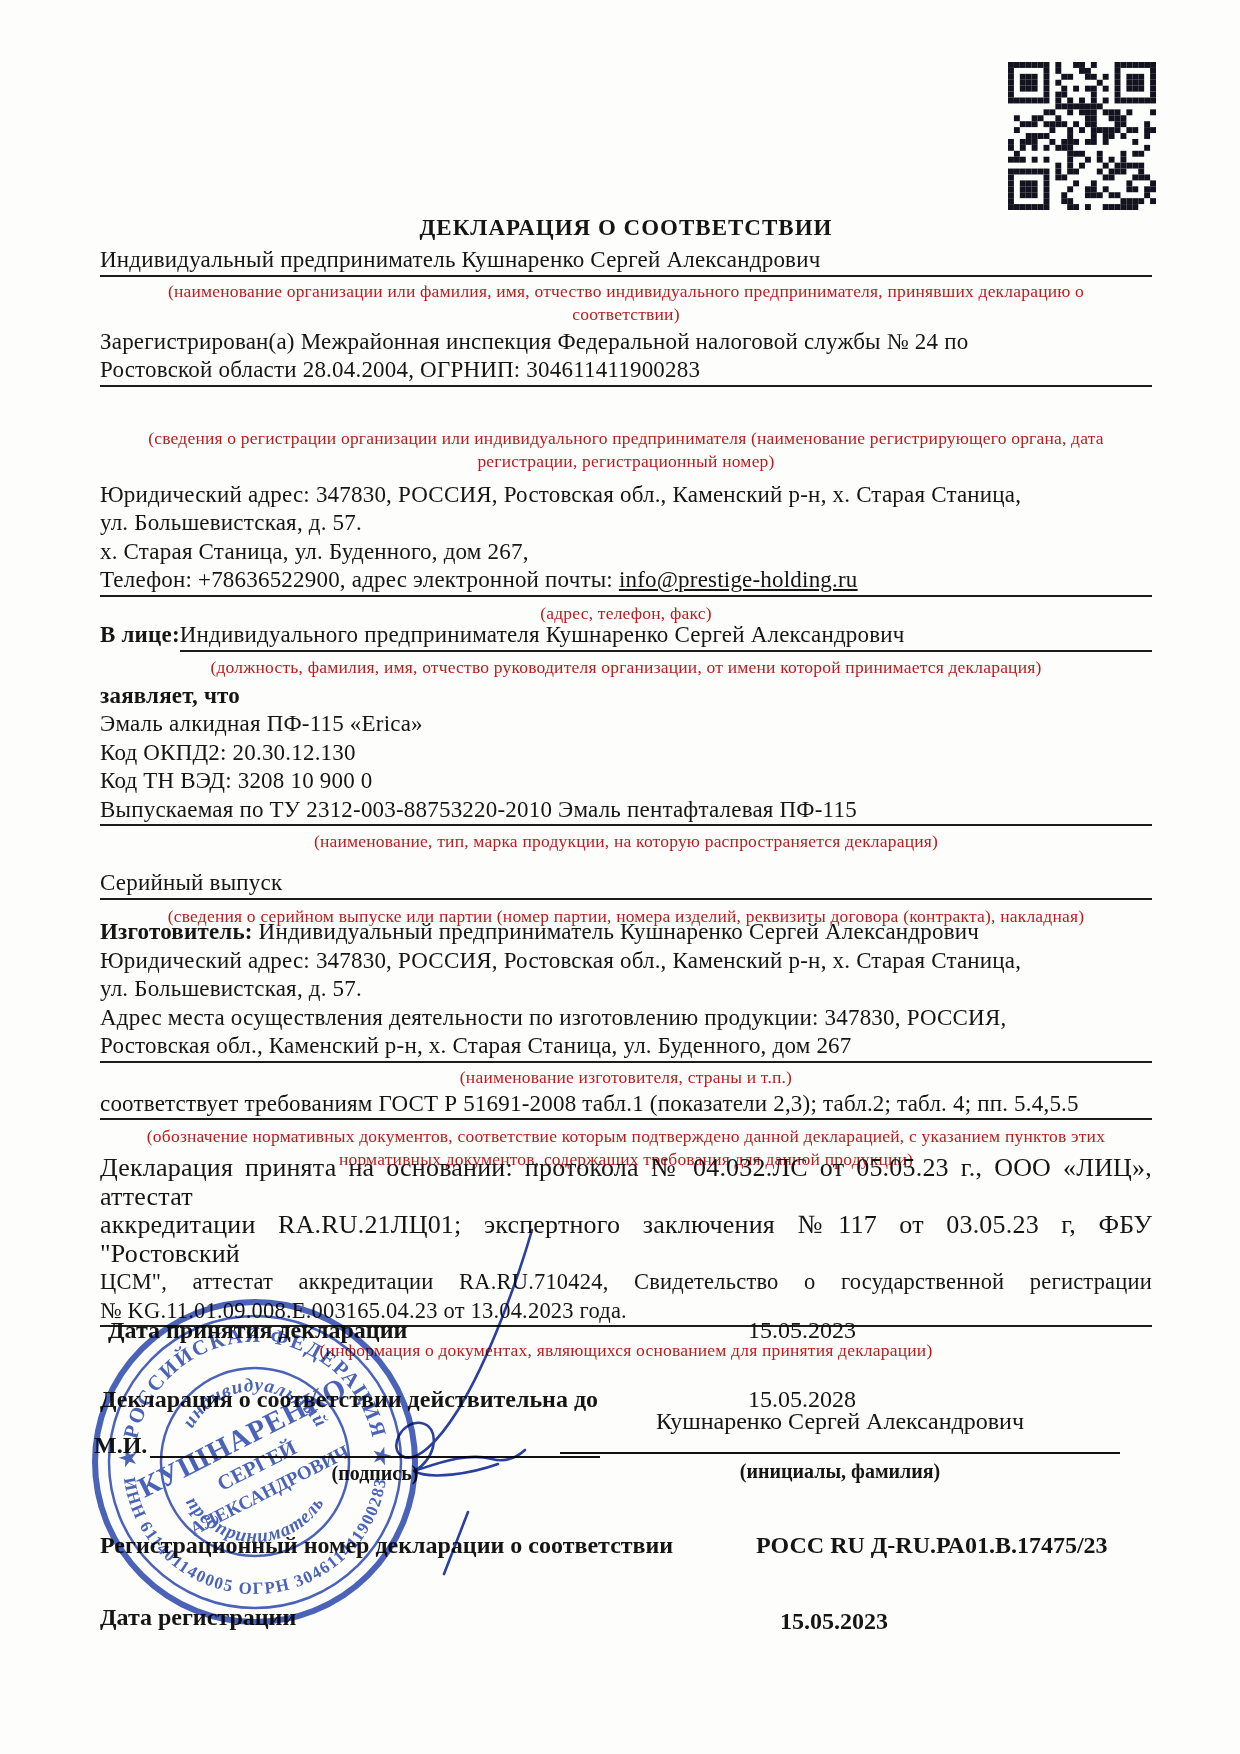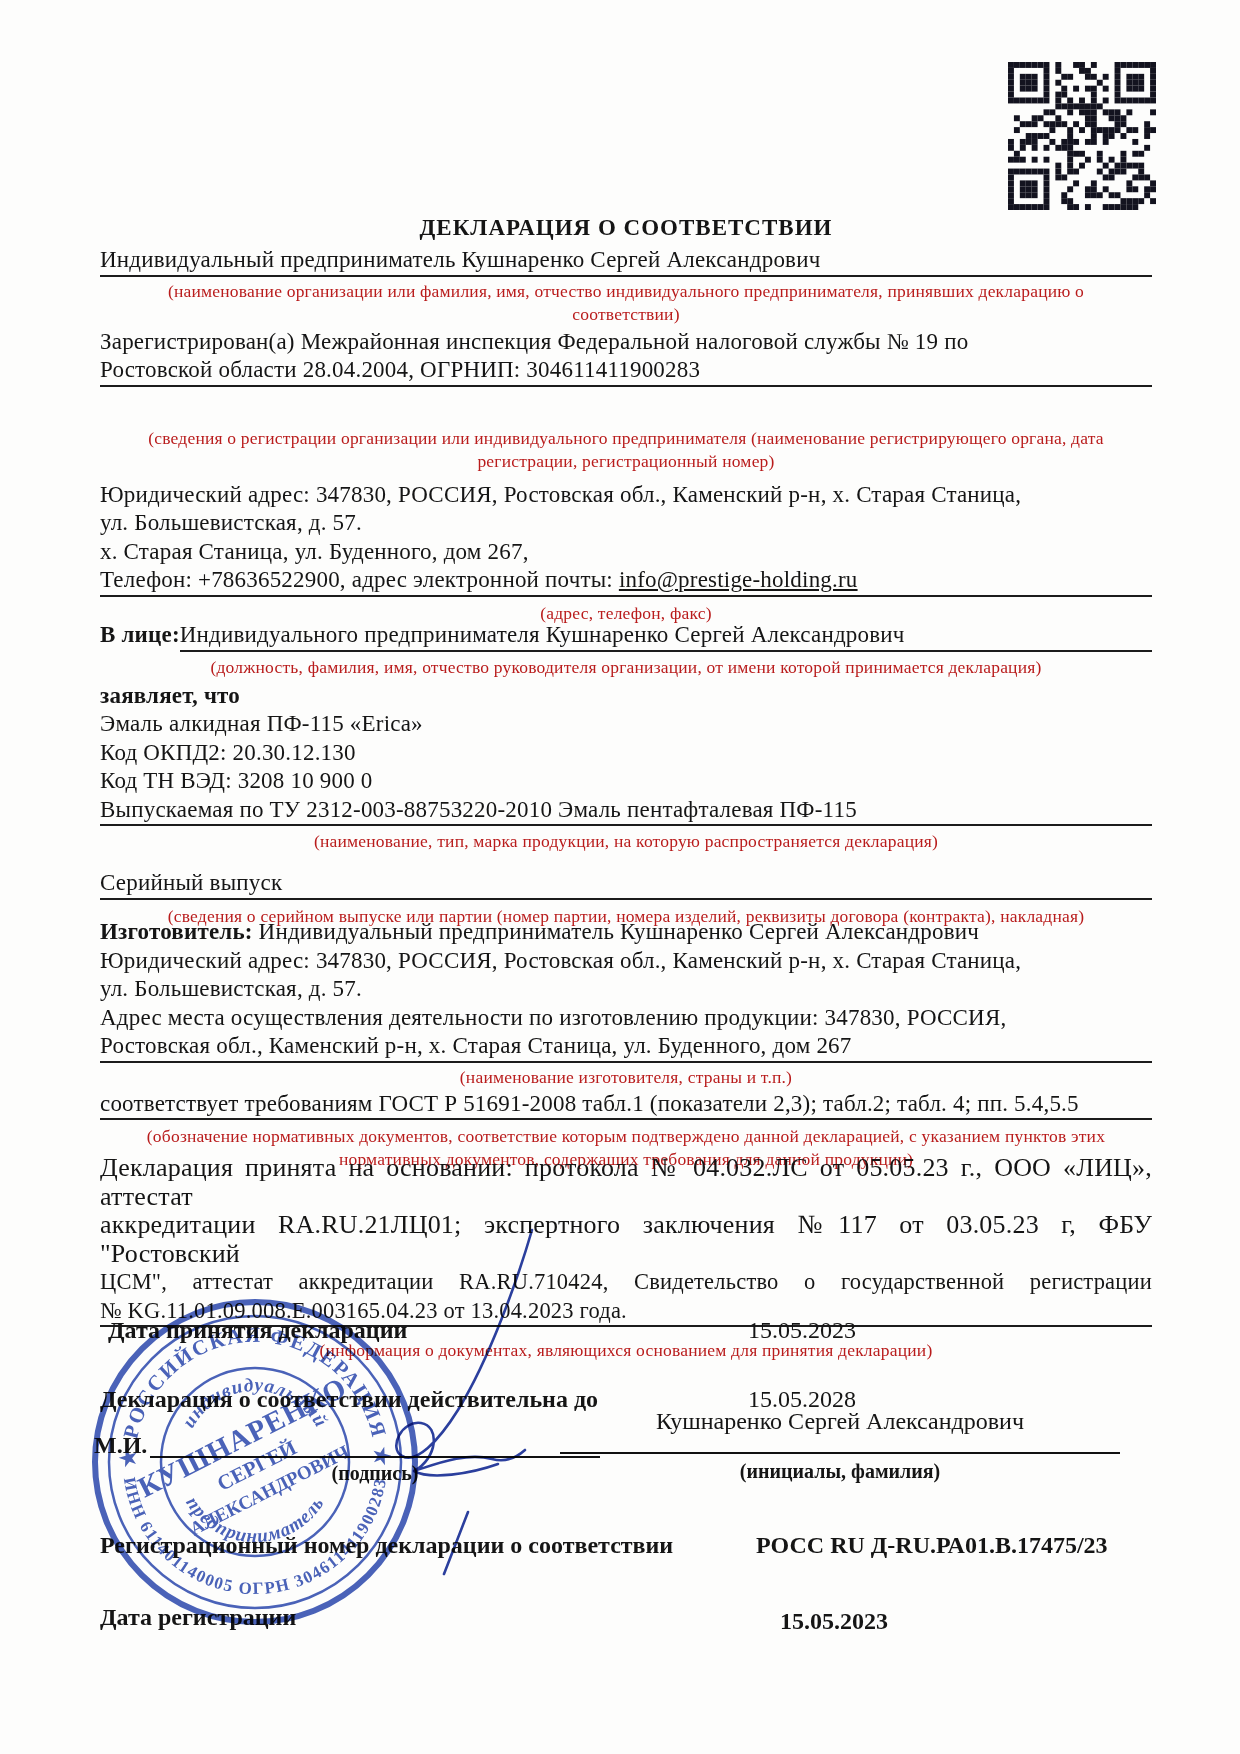--- a/index.html
+++ b/index.html
@@ -321,21 +321,21 @@
       <rect x="126" y="144" width="6" height="6" fill="#13131f"></rect>
     </svg>
 
   <div class="flow" style="top:212px;">
     <div class="title">ДЕКЛАРАЦИЯ О СООТВЕТСТВИИ</div>
     <div class="ln ul">Индивидуальный предприниматель Кушнаренко Сергей Александрович</div>
     <div class="note-wrap">
       <div class="note">(наименование организации или фамилия, имя, отчество индивидуального предпринимателя, принявших декларацию о</div>
       <div class="note">соответствии)</div>
     </div>
-    <div class="ln">Зарегистрирован(а) Межрайонная инспекция Федеральной налоговой службы № 19 по</div>
+    <div class="ln">Зарегистрирован(а) Межрайонная инспекция Федеральной налоговой службы № 24 по</div>
     <div class="ln ul">Ростовской области 28.04.2004, ОГРНИП: 304611411900283</div>
     <div class="note-wrap" style="margin-bottom:8px;margin-top:40px;">
       <div class="note">(сведения о регистрации организации или индивидуального предпринимателя (наименование регистрирующего органа, дата</div>
       <div class="note">регистрации, регистрационный номер)</div>
     </div>
     <div class="ln">Юридический адрес: 347830, РОССИЯ, Ростовская обл., Каменский р-н, х. Старая Станица,</div>
     <div class="ln">ул. Большевистская, д. 57.</div>
     <div class="ln">х. Старая Станица, ул. Буденного, дом 267,</div>
     <div class="ln ul"><span>Телефон: +78636522900, адрес электронной почты: </span><span class="email-u">info@prestige-holding.ru</span></div>
     <div class="note" style="margin-top:5px;">(адрес, телефон, факс)</div>

